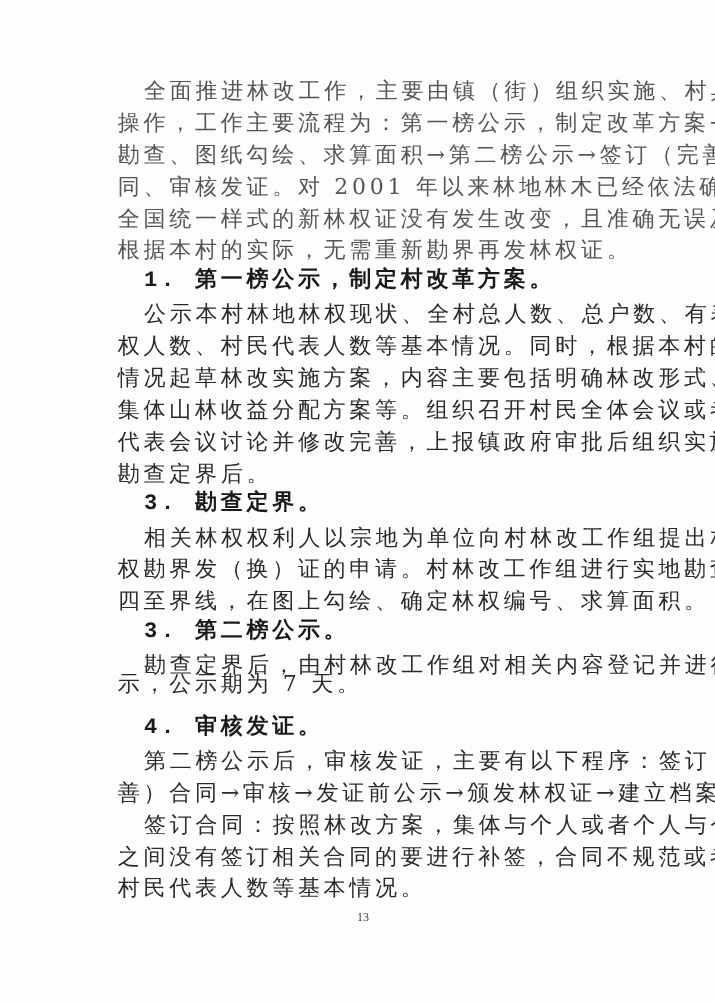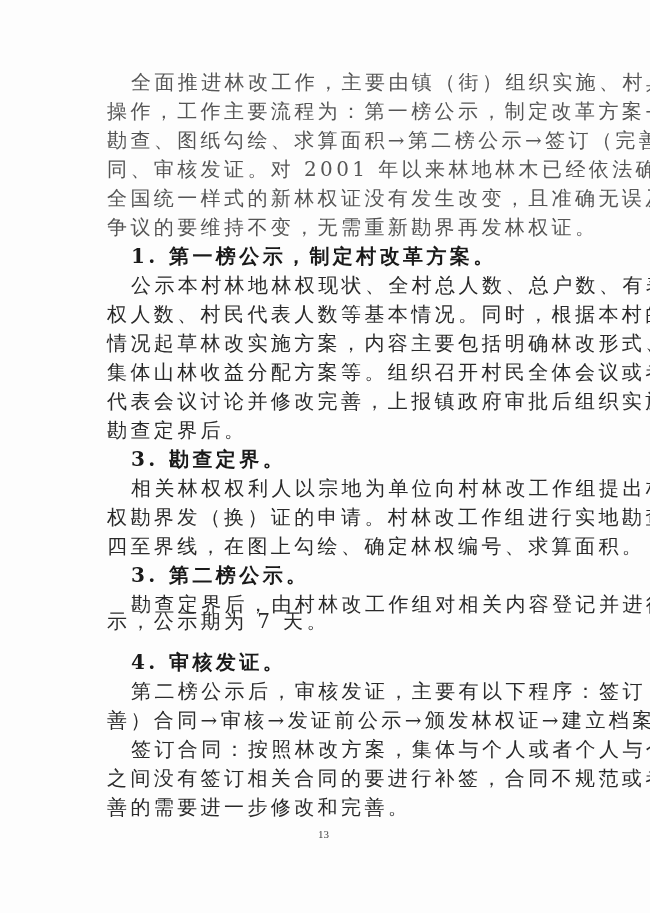--- a/index.html
+++ b/index.html
@@ -14,40 +14,40 @@
     width: 460px;
     height: 30px;
     line-height: 30px;
     font-family: "DejaVu Serif", "Liberation Serif", serif;
     font-size: 20px;
     letter-spacing: 3.4px;
     color: #2a2a2a;
     white-space: nowrap;
   }
   .line.indent { left: 131px; }
-  .line.heading { left: 131px; font-weight: bold; color: #1a1a1a; }
+  .line.heading { left: 131px; font-weight: bold; color: #1a1a1a; font-family: Liberation Mono, monospace; }
   .line.light { color: #555555; }
   .pagenum {
     position: absolute;
     left: 318px; top: 828px;
-    width: 24px; 
+    width: 24px; text-align: center;
     font-family: "Liberation Serif", serif;
     font-size: 11px; color: #444;
   }
 </style>
 </head>
 <body>
 
 <div class="page">
   <div class="line indent light" style="top:67px">全面推进林改工作，主要由镇（街）组织实施、村具体</div>
   <div class="line light" style="top:96px">操作，工作主要流程为：第一榜公示，制定改革方案→实地</div>
   <div class="line light" style="top:125px">勘查、图纸勾绘、求算面积→第二榜公示→签订（完善）合</div>
   <div class="line light" style="top:154px">同、审核发证。对 2001 年以来林地林木已经依法确权颁发</div>
   <div class="line light" style="top:183px">全国统一样式的新林权证没有发生改变，且准确无误及没有</div>
-  <div class="line light" style="top:212px">争议的要维持不变，无需重新勘界再发林权证。</div>
+  <div class="line light" style="top:212px">根据本村的实际，无需重新勘界再发林权证。</div>
 
   <div class="line heading" style="top:241px">1. 第一榜公示，制定村改革方案。</div>
   <div class="line indent" style="top:270px">公示本村林地林权现状、全村总人数、总户数、有表决</div>
   <div class="line" style="top:299px">权人数、村民代表人数等基本情况。同时，根据本村的实际</div>
   <div class="line" style="top:328px">情况起草林改实施方案，内容主要包括明确林改形式、确定</div>
   <div class="line" style="top:357px">集体山林收益分配方案等。组织召开村民全体会议或者村民</div>
   <div class="line" style="top:386px">代表会议讨论并修改完善，上报镇政府审批后组织实施，报</div>
   <div class="line" style="top:415px">勘查定界后。</div>
 
   <div class="line heading" style="top:444px">3. 勘查定界。</div>
@@ -57,16 +57,16 @@
 
   <div class="line heading" style="top:560px">3. 第二榜公示。</div>
   <div class="line indent" style="top:589px">勘查定界后，由村林改工作组对相关内容登记并进行公</div>
   <div class="line" style="top:606px">示，公示期为 7 天。</div>
 
   <div class="line heading" style="top:647px">4. 审核发证。</div>
   <div class="line indent" style="top:676px">第二榜公示后，审核发证，主要有以下程序：签订（完</div>
   <div class="line" style="top:705px">善）合同→审核→发证前公示→颁发林权证→建立档案。</div>
   <div class="line indent" style="top:734px">签订合同：按照林改方案，集体与个人或者个人与个人</div>
   <div class="line" style="top:763px">之间没有签订相关合同的要进行补签，合同不规范或者不完</div>
-  <div class="line" style="top:792px">善的需要进一步修改和完善。</div>
+  <div class="line" style="top:792px">村民代表人数等基本情况。</div>
 
   <div class="pagenum">13</div>
 </div>
 
 </body></html>

